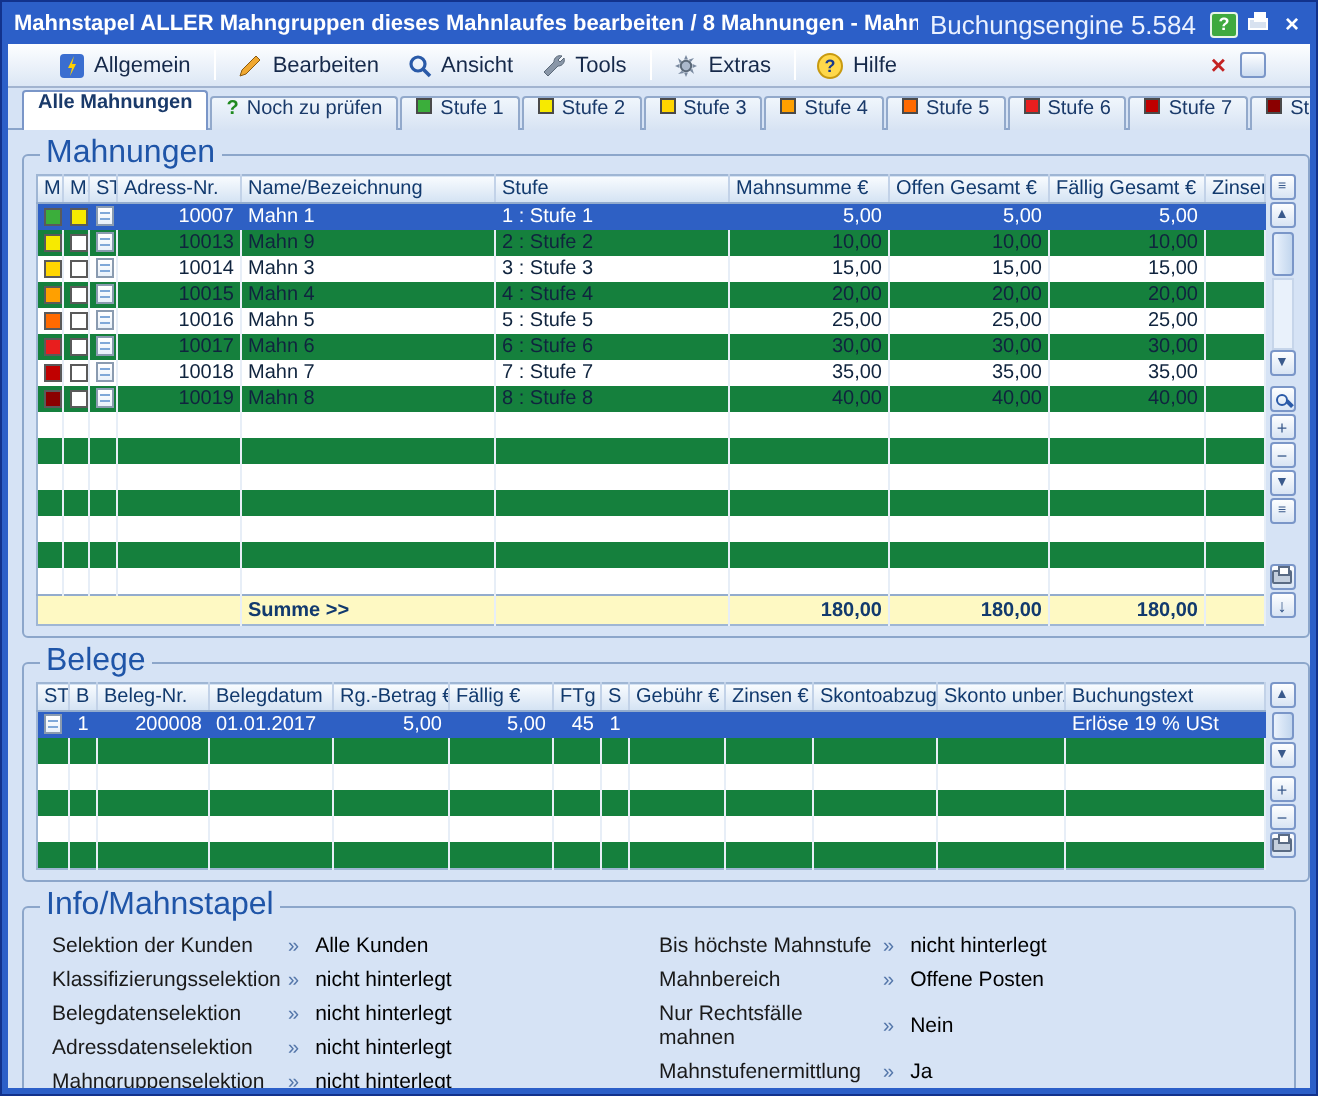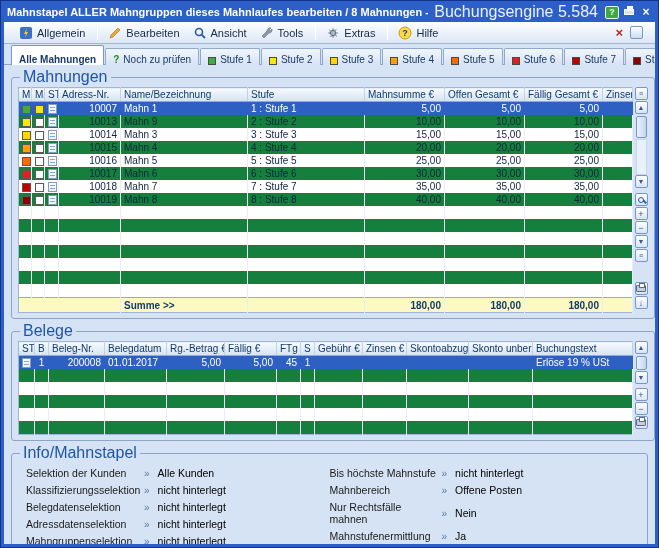--- a/index.html
+++ b/index.html
@@ -1,38 +1,38 @@
 <!DOCTYPE html>
 <html><head>
 <meta charset="utf-8">
 <style>
   *{box-sizing:border-box;margin:0;padding:0}
   body{width:659px;height:548px;font-family:"Liberation Sans","DejaVu Sans",sans-serif;font-size:11px;background:#8FA8CE;overflow:hidden}
   .window{width:659px;height:548px;background:#2C5FC8;border:1px solid #12328C;padding:3px;display:flex;flex-direction:column}
   .titlebar{height:18px;display:flex;align-items:center;padding:0 2px 2px 3px;color:#fff}
   .title{font-weight:bold;font-size:11px;white-space:nowrap;overflow:hidden;flex:1}
   .title-right{display:flex;align-items:center;gap:3px;margin-left:6px}
-  .engine{font-size:16px;color:#EAF1FF;margin-right:4px;white-space:nowrap}
+  .engine{font-size:13px;color:#EAF1FF;margin-right:4px;white-space:nowrap}
   .tico{width:14px;height:13px;display:flex;align-items:center;justify-content:center;border-radius:2px;font-size:10px}
   .tico.help{background:#3FA93F;border:1px solid #E8F5E8;color:#fff;font-weight:bold;font-size:9px}
   .tico.close{color:#fff;font-weight:bold;font-size:12px}
   .pbody{width:10px;height:6px;background:#D8E2F0;border:1px solid #fff;position:relative}
   .pbody::before{content:"";position:absolute;left:2px;top:-4px;width:4px;height:3px;background:#fff;border:1px solid #fff}
   .inner{flex:1;background:#D6E3F5;display:flex;flex-direction:column;overflow:hidden}
   
-  .menubar{height:22px;background:linear-gradient(#FDFEFF,#DCE7F5);border-bottom:1px solid #A2B4D0;display:flex;align-items:center;padding:0 10px;gap:1px}
+  .menubar{height:22px;background:linear-gradient(#FDFEFF,#DCE7F5);border-bottom:1px solid #A2B4D0;display:flex;align-items:center;padding:0 20px;gap:1px}
   .mbtn{display:flex;align-items:center;gap:4px;padding:2px 7px 2px 5px;color:#16294A;font-size:11px;border-radius:2px}
   .mbtn svg{display:block}
   .msep{width:1px;height:15px;background:#AEBED6;border-right:1px solid #fff;margin:0 4px}
   .mspacer{flex:1}
   .mclose{color:#C42222;font-weight:bold;font-size:13px;padding:0 6px}
   .pinbtn{width:13px;height:13px;border:1px solid #7A96C8;background:linear-gradient(#FDFEFF,#CCDCF0);border-radius:2px;margin-right:2px}
   
   .tabbar{height:21px;display:flex;align-items:flex-end;padding:0 7px;background:#D6E3F5;border-bottom:1px solid #8AA4CA}
-  .tab{display:flex;align-items:flex-end;gap:4px;height:17px;padding:0 7px;background:linear-gradient(#F0F6FC,#D7E3F3);border:1px solid #92A9CB;border-bottom:none;border-radius:2px 2px 0 0;margin-right:1px;font-size:10px;color:#1A3A6A;white-space:nowrap;position:relative;top:1px}
+  .tab{display:flex;align-items:flex-start;gap:4px;height:17px;padding:0 7px;background:linear-gradient(#F0F6FC,#D7E3F3);border:1px solid #92A9CB;border-bottom:none;border-radius:2px 2px 0 0;margin-right:1px;font-size:10px;color:#1A3A6A;white-space:nowrap;position:relative;top:1px}
   .tab.active{height:20px;background:#FFFFFF;font-weight:bold;border-color:#7A96C8}
   .tsq{width:8px;height:8px;border:1px solid #4A4A4A;display:inline-block}
   .qico{color:#1F8A1F;font-weight:bold;font-size:10px}
   
   .content{flex:1;padding-top:2px;overflow:hidden}
   fieldset.group{border:1px solid #8CA6CA;border-radius:3px;margin:1px 7px 3px;padding:1px 6px 5px}
   legend{color:#1F55A8;font-size:16px;padding:0 3px;margin-left:2px}
   
   .srow{display:flex;align-items:center;gap:6px;height:17px;margin-bottom:2px;padding:0 2px}
   .mag{position:relative;width:8px;height:8px;border:2px solid #2A5AA8;border-radius:50%;display:inline-block;flex:0 0 auto}

